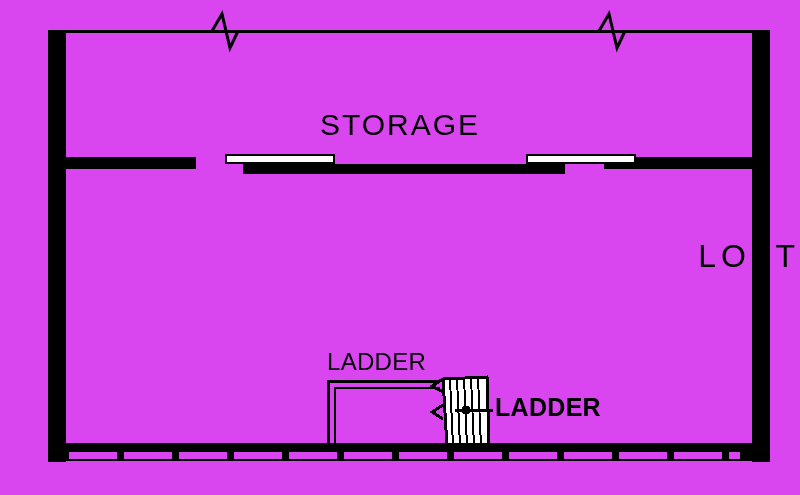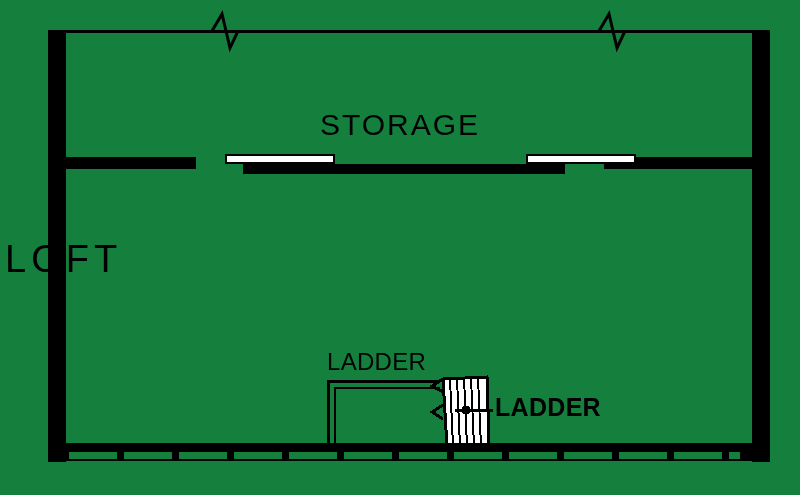--- a/index.html
+++ b/index.html
@@ -8,21 +8,21 @@
     padding: 0;
     background: #ffffff;
   }
   body {
     font-family: "Liberation Sans", sans-serif;
   }
   #plan-root {
     position: relative;
     width: 800px;
     height: 495px;
-    background: #15803d;
+    background: #d946ef;
     overflow: hidden;
   }
   #plan-svg {
     position: absolute;
     left: 0;
     top: 0;
     display: block;
   }
   .room-label {
     position: absolute;
@@ -37,22 +37,22 @@
     top: 108px;
     width: 800px;
     text-align: center;
     font-size: 30px;
     letter-spacing: 2.0px;
   }
   #label-loft {
     left: 0;
     top: 238px;
     width: 800px;
-    text-align: left;
-    font-size: 38px;
+    text-align: right;
+    font-size: 32px;
     letter-spacing: 5.0px;
     text-indent: 5px;
   }
   #label-railing {
     left: 327px;
     top: 348px;
     font-size: 24px;
     letter-spacing: 0.3px;
   }
   #label-ladder {

